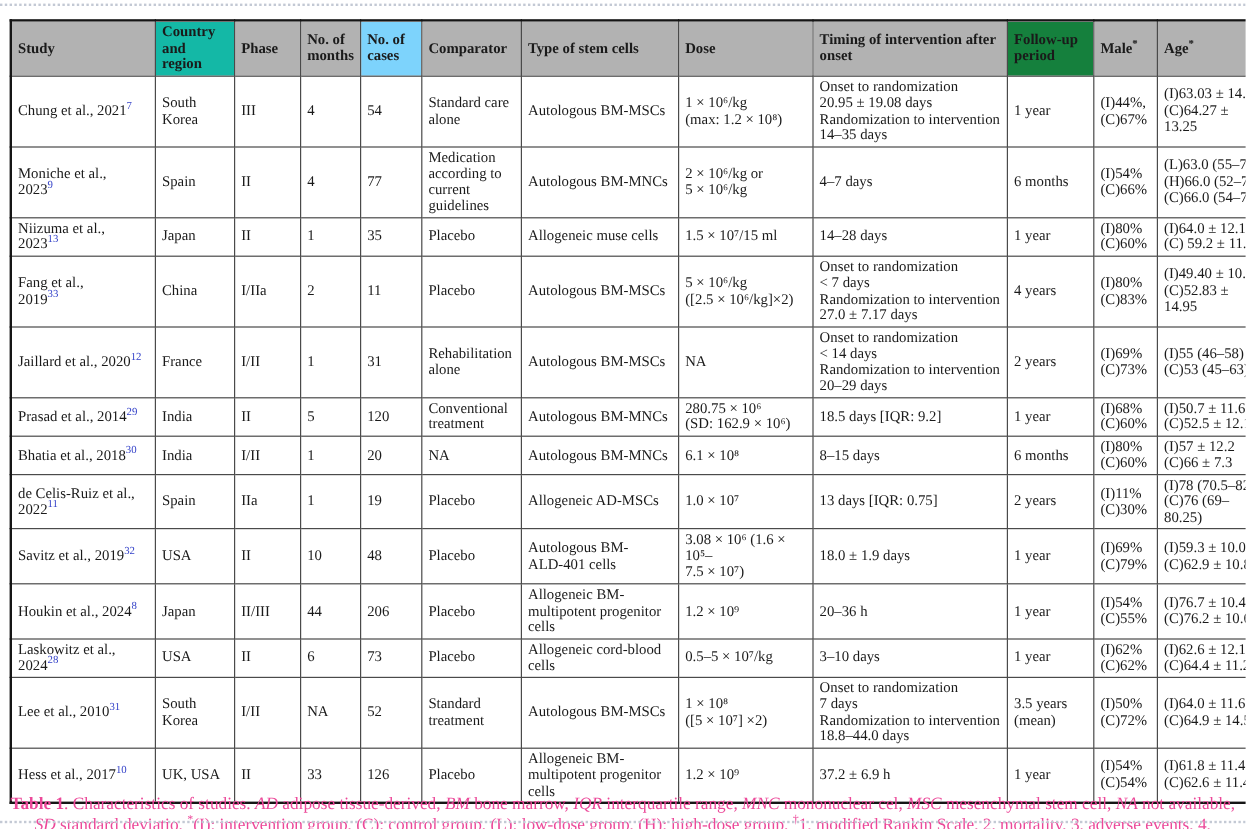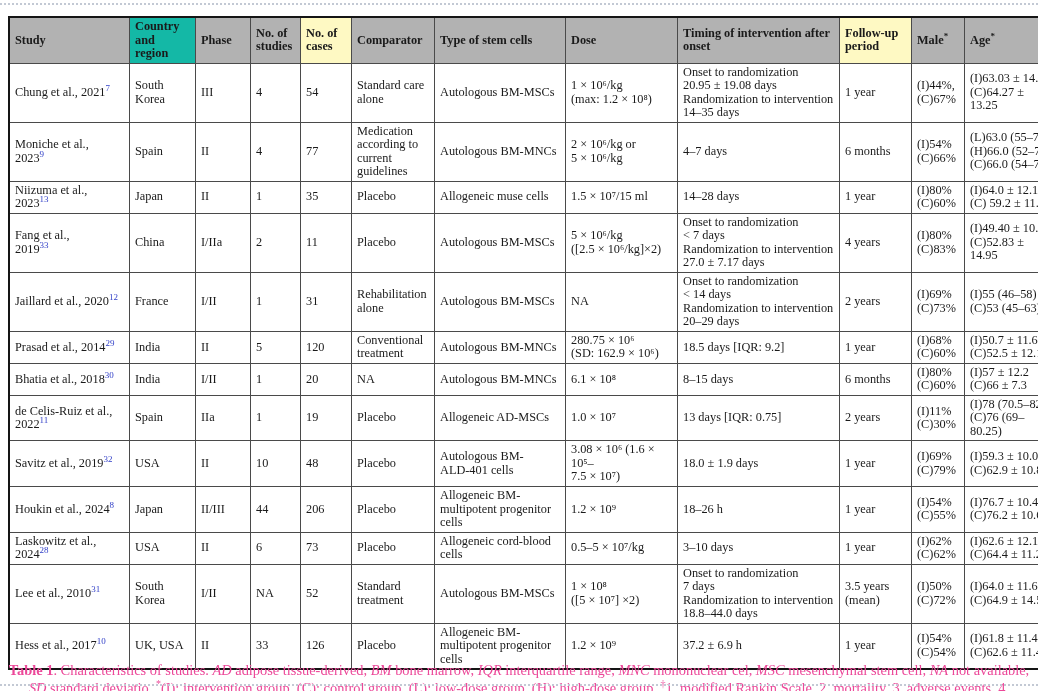--- a/index.html
+++ b/index.html
@@ -52,27 +52,27 @@
 
 <div id="sep-top" class="dotted-sep"></div>
 
 <div class="table-wrap">
   <table class="study-table">
     <thead>
       <tr>
           <th style="background: rgb(178, 178, 178);"><span>Study</span></th>
           <th style="background: #14b8a6;"><span>Country and region</span></th>
           <th style="background: rgb(178, 178, 178);"><span>Phase</span></th>
-          <th style="background: rgb(178, 178, 178);"><span>No. of studies</span></th>
-          <th style="background: #fef9c3;"><span>No. of cases</span></th>
+          <th style="background: rgb(178, 178, 178);"><span>No. of months</span></th>
+          <th style="background: #7dd3fc;"><span>No. of cases</span></th>
           <th style="background: rgb(178, 178, 178);"><span>Comparator</span></th>
           <th style="background: rgb(178, 178, 178);"><span>Type of stem cells</span></th>
           <th style="background: rgb(178, 178, 178); margin-left: 46px;"><span>Dose</span></th>
           <th style="background: rgb(178, 178, 178); font-family: Liberation Serif, serif;"><span>Timing of intervention after onset</span></th>
-          <th style="background: #fef9c3;"><span>Follow-up period</span></th>
+          <th style="background: #15803d;"><span>Follow-up period</span></th>
           <th style="background: rgb(178, 178, 178);"><span>Male</span><sup>*</sup></th>
           <th style="background: rgb(178, 178, 178);"><span>Age</span><sup>*</sup></th>
         </tr>
     </thead>
     <tbody>
         <tr>
           <td><span>Chung et al., 2021</span><sup class="ref" style="color: rgb(51, 65, 200);">7</sup></td>
           <td>South Korea</td>
           <td>III</td>
           <td>4</td>
@@ -239,21 +239,21 @@
           <td><span>Houkin et al., 2024</span><sup class="ref" style="color: rgb(51, 65, 200);">8</sup></td>
           <td>Japan</td>
           <td>II/III</td>
           <td>44</td>
           <td>206</td>
           <td>Placebo</td>
           <td>Allogeneic BM-
 multipotent progenitor
 cells</td>
           <td>1.2 × 10⁹</td>
-          <td>18–26 h</td>
+          <td>20–36 h</td>
           <td>1 year</td>
           <td>(I)54%
 (C)55%</td>
           <td>(I)76.7 ± 10.4
 (C)76.2 ± 10.6</td>
         </tr>
         <tr>
           <td><span>Laskowitz et al.,
 2024</span><sup class="ref" style="color: rgb(51, 65, 200);">28</sup></td>
           <td>USA</td>

